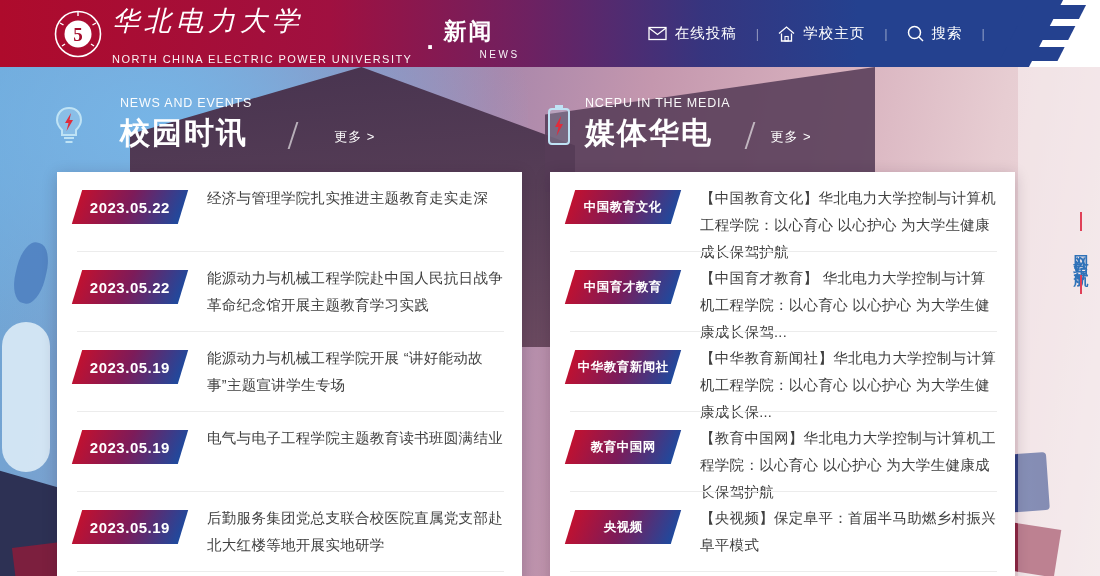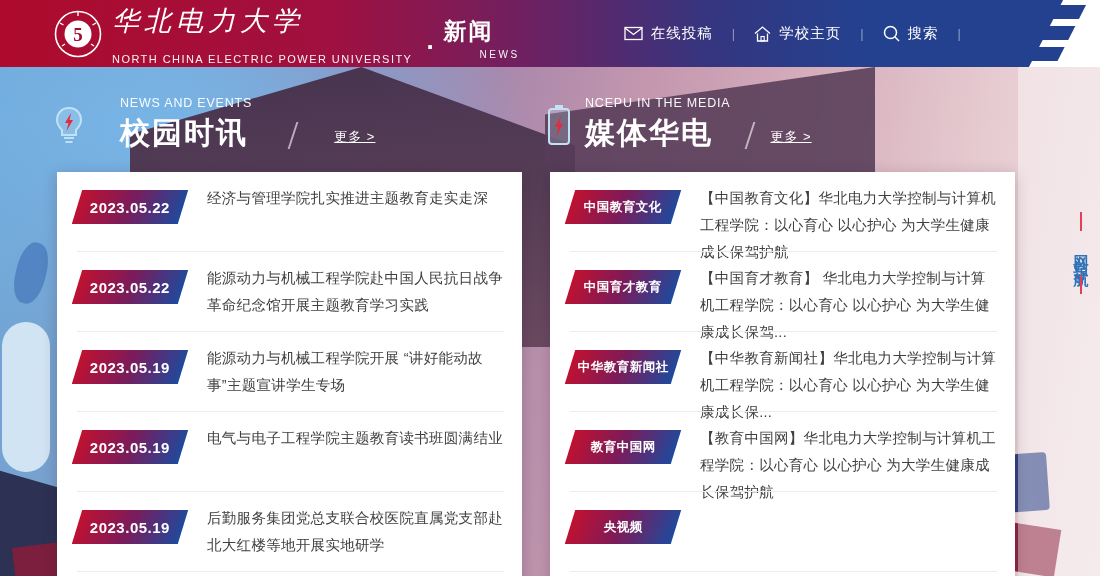--- a/index.html
+++ b/index.html
@@ -42,42 +42,42 @@
   .seal { width:48px; height:48px; flex-shrink:0; }
   .uni-names { margin-left:10px; color:#fff; }
   .uni-cn { font-family:"Liberation Serif","DejaVu Serif",serif; font-style:italic; font-weight:normal;
         font-size:27px; letter-spacing:5px; white-space:nowrap; }
   .uni-en { font-size:11px; letter-spacing:1.45px; margin-top:14px; white-space:nowrap; opacity:.95; }
   .brand-dot { color:#fff; font-size:26px; font-weight:bold; margin:14px 10px 0 14px; }
   .site-name { color:#fff; margin-top:8px; }
   .site-cn { font-size:23px; font-weight:bold; letter-spacing:2px; }
   .site-en { font-size:10px; letter-spacing:2.5px; margin-top:2px; opacity:.95;padding-left:36px; }
 
-  .top-nav { position:absolute; right:120px; top:0; height:67px; display:flex; align-items:center; }
+  .top-nav { position:absolute; right:96px; top:0; height:67px; display:flex; align-items:center; }
   .top-nav-item { display:flex; align-items:center; color:#fff; font-size:14.5px; letter-spacing:1px;
         cursor:pointer; white-space:nowrap; }
   .top-nav-item svg { margin-right:8px; }
   .top-nav-sep { color:rgba(255,255,255,.45); margin:0 19px; font-size:13px; }
 
   .corner { position:absolute; right:0; top:0; width:100px; height:67px; overflow:hidden; }
   .corner-white { position:absolute; right:0; top:0; width:72px; height:67px; background:#fff;
         transform:skewX(-27deg) translateX(18px); }
   .corner-e { position:absolute; left:12px; top:5px; width:58px; transform:skewX(-27deg); }
   .corner-e .bar { height:14px; background:var(--brand-blue,#24418f); margin-bottom:7px; }
 
   
   .sec-head { position:absolute; top:96px; z-index:4; display:flex; align-items:center; color:#fff; }
   .sec-head.left { left:52px;gap:21px; } .sec-head.right { left:546px; }
   .sec-icon { margin-right:13px; flex-shrink:0; }
   .sec-en { font-size:12.5px; letter-spacing:.8px; opacity:.96; }
   .sec-cn { font-size:30px; font-weight:bold; letter-spacing:2px; margin-top:3px; }
   .sec-sep { width:2px; height:27px; background:rgba(255,255,255,.6); transform:skewX(-18deg);
         margin:0 19px; align-self:flex-end; margin-bottom:5px; }
   .more-link { font-size:13px; letter-spacing:1px; align-self:flex-end; margin-bottom:8px;
-        color:#fff; cursor:pointer; white-space:nowrap;text-decoration:underline; }
+        color:#fff; cursor:pointer; white-space:nowrap; }
 
   
   .card { position:absolute; top:172px; width:465px; height:430px; background:#fff; z-index:3;
         box-shadow:0 3px 14px rgba(40,20,40,.22); }
   .card.left { left:57px; } .card.right { left:550px; }
   .item { position:relative; height:80px; box-sizing:border-box; padding:13px 18px 0 20px;
         display:flex; align-items:flex-start; cursor:pointer; }
   .item::after { content:""; position:absolute; left:20px; right:18px; bottom:0; border-top:1px solid #ececec; }
   .badge { width:106px; height:34px; flex-shrink:0; margin:5px 24px 0 0; transform:skewX(-17deg);
         background:linear-gradient(97deg,var(--badge-red,#c11130) 0%,#7d1b59 48%,var(--badge-blue,#1e4a9e) 100%);
@@ -260,20 +260,21 @@
     <div class="item">
       <div class="badge source">
           <span>教育中国网</span>
         </div>
       <div class="title">【教育中国网】华北电力大学控制与计算机工程学院：以心育心 以心护心 为大学生健康成长保驾护航</div>
     </div>
     <div class="item">
       <div class="badge source">
           <span>央视频</span>
         </div>
+      <div class="title">【央视频】保定阜平：首届半马助燃乡村振兴阜平模式</div>
     </div>
   </div>
 
   <div class="side-nav">
     <div class="side-dash"></div>
     <div class="side-label">网站导航</div>
     <div class="side-dash"></div>
   </div>
 
 </div>

